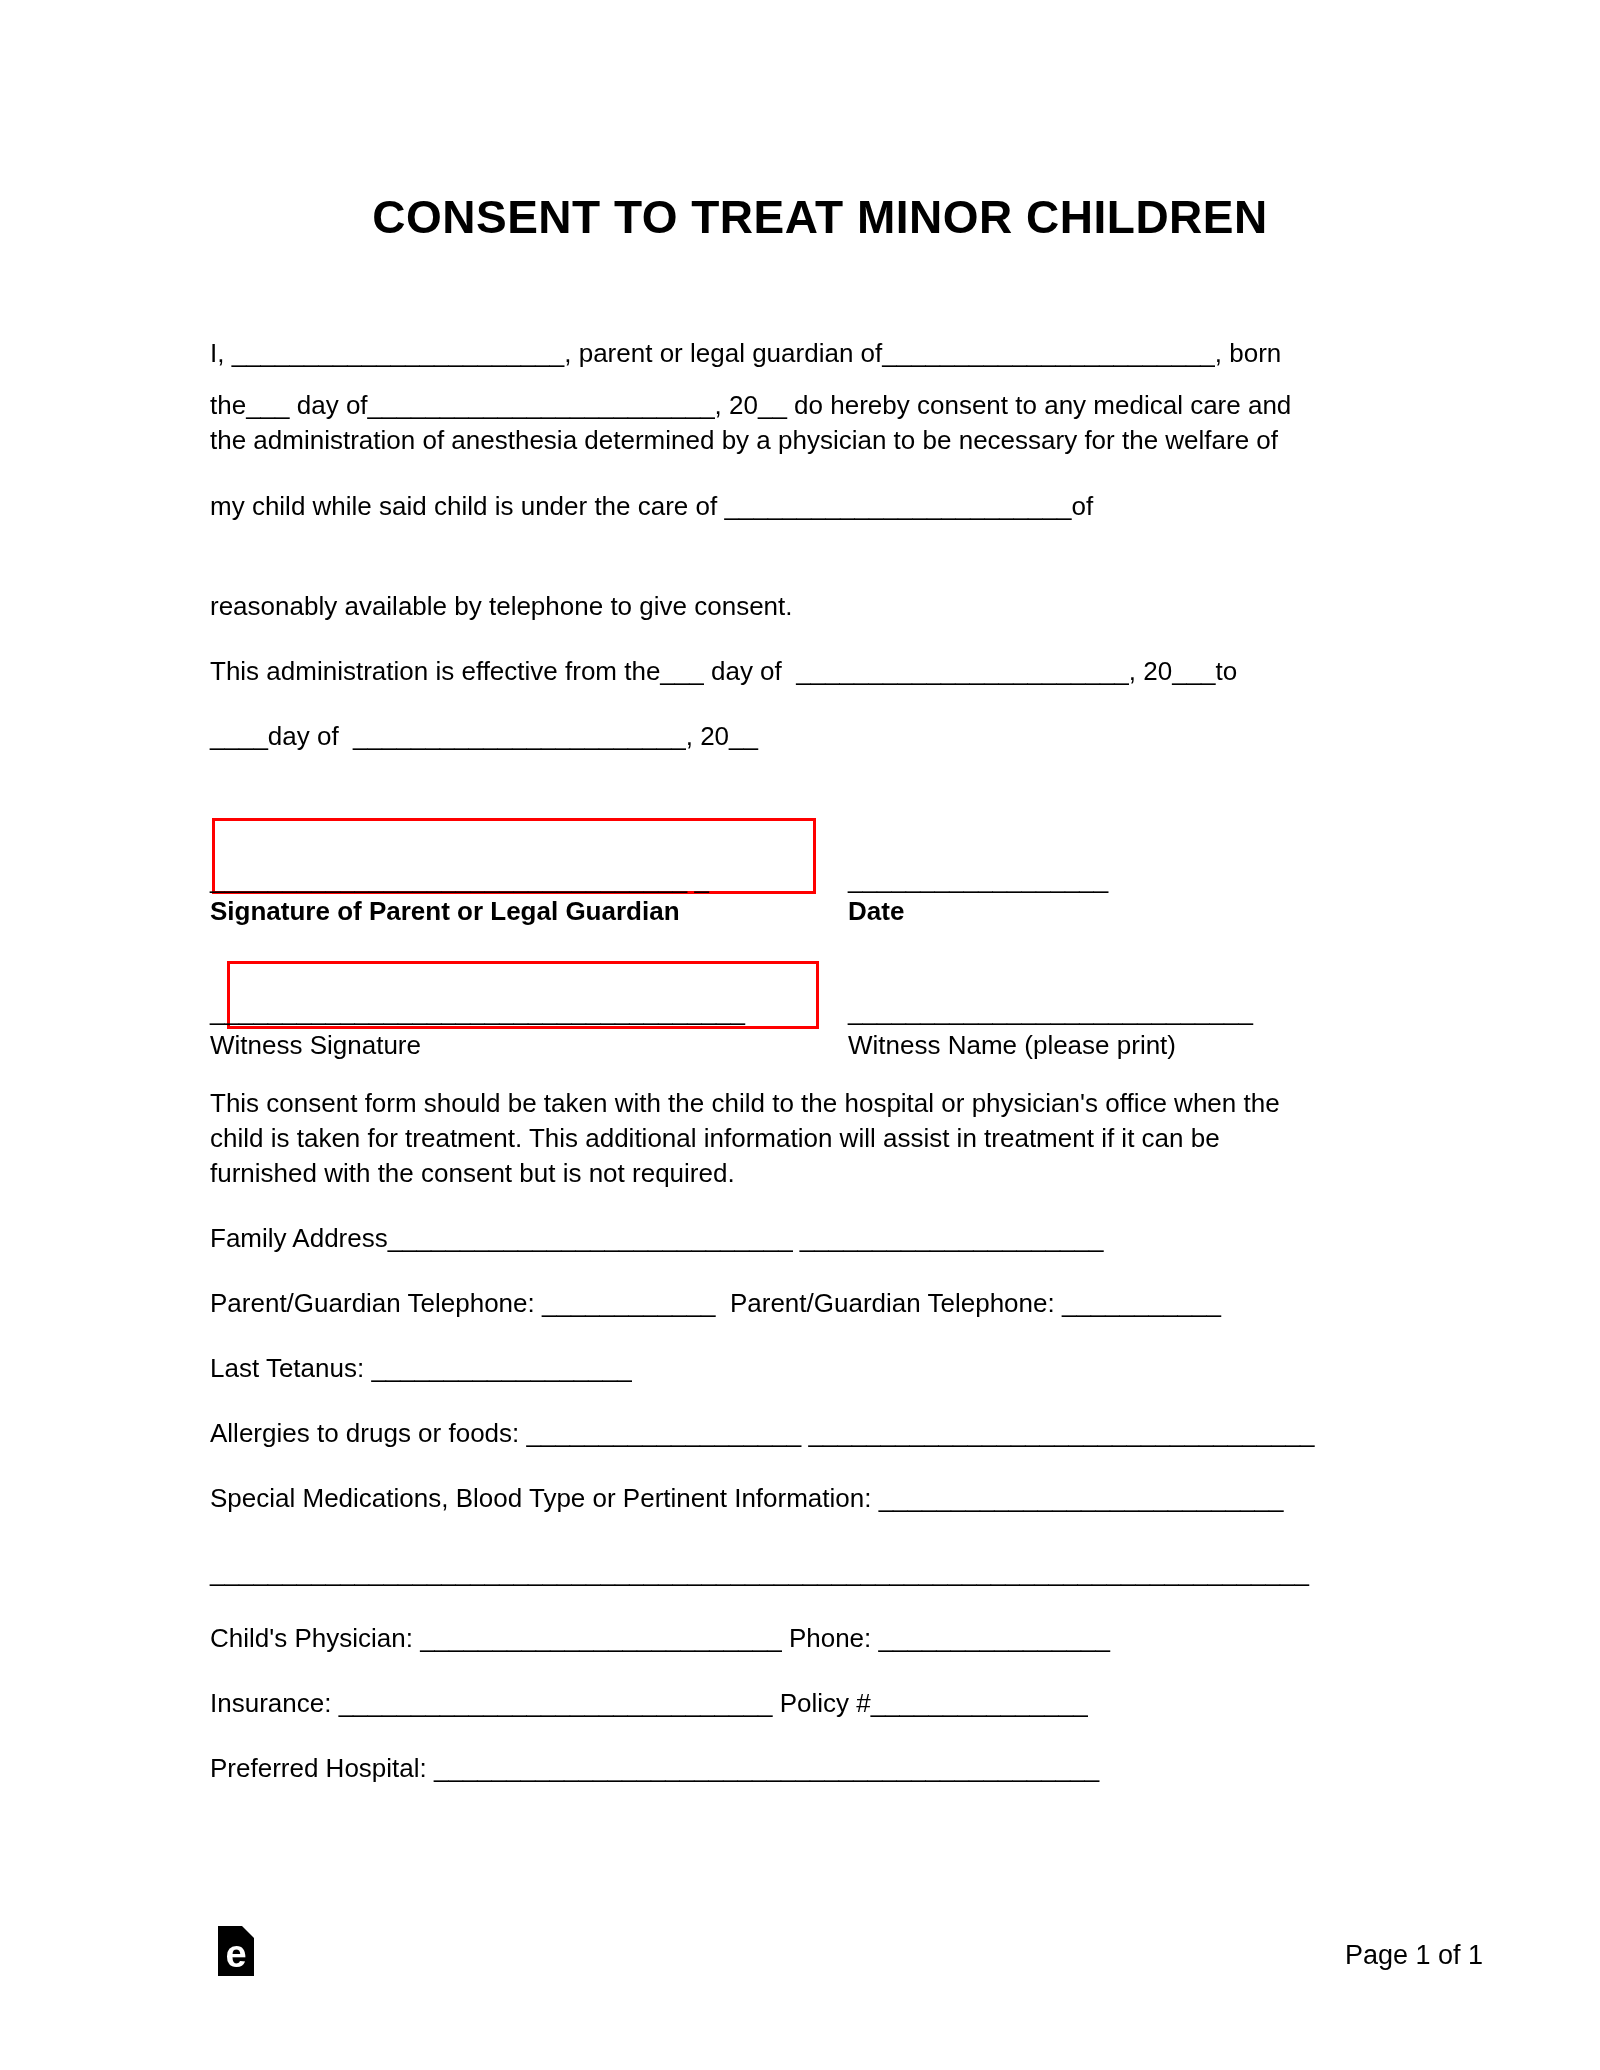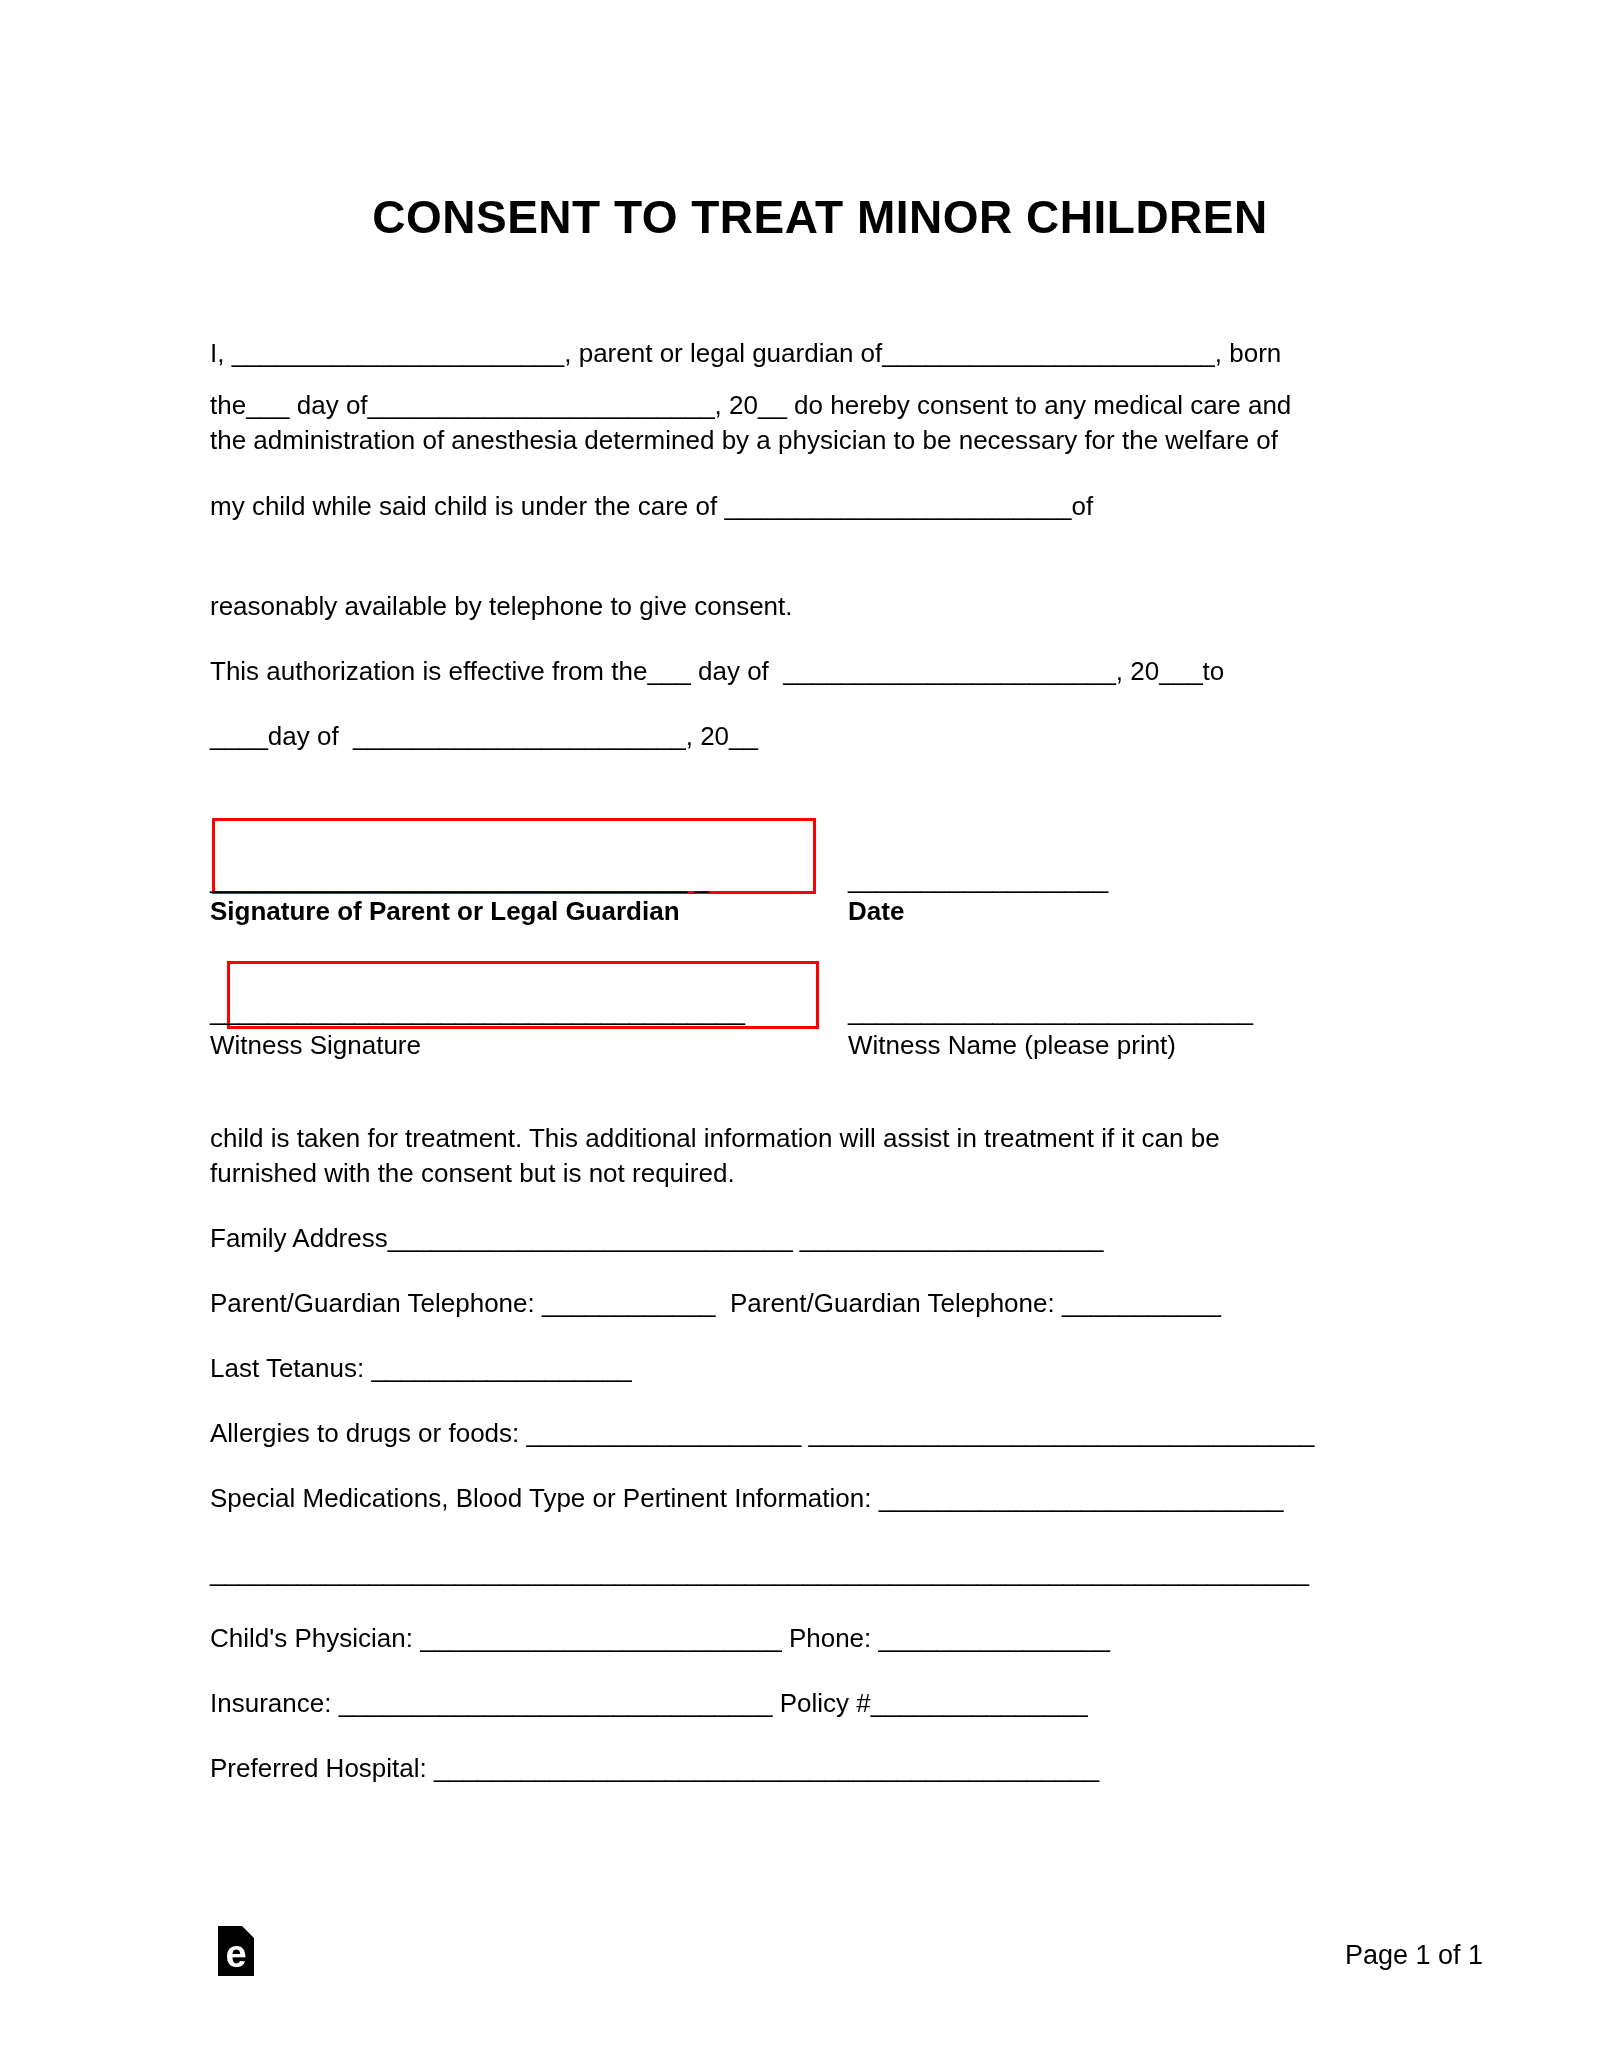--- a/index.html
+++ b/index.html
@@ -77,35 +77,36 @@
 
 <div class="page">
 
   <h1 class="doc-title">CONSENT TO TREAT MINOR CHILDREN</h1>
 
   <div class="doc-line" style="top:336px">I, _______________________, parent or legal guardian of_______________________, born</div>
   <div class="doc-line" style="top:388px">the___ day of________________________, 20__ do hereby consent to any medical care and</div>
   <div class="doc-line" style="top:423px">the administration of anesthesia determined by a physician to be necessary for the welfare of</div>
   <div class="doc-line" style="top:489px">my child while said child is under the care of ________________________of</div>
   <div class="doc-line" style="top:589px">reasonably available by telephone to give consent.</div>
-  <div class="doc-line" style="top:654px">This authorization is effective from the___ day of  _______________________, 20___to</div>
+  <div class="doc-line" style="top:654px">This administration is effective from the___ day of  _______________________, 20___to</div>
   <div class="doc-line" style="top:719px">____day of  _______________________, 20__</div>
 
   <div class="sig-box" style="left: 192px; top: 818px; width: 598px; height: 70px; border-color: rgb(255, 0, 0);"></div>
   <div class="doc-line" style="top:862px">_________________________________ _</div>
   <div class="doc-line" style="left:828px;top:862px">__________________</div>
   <div class="doc-line bold" style="top:894px">Signature of Parent or Legal Guardian</div>
   <div class="doc-line bold" style="left:828px;top:894px">Date</div>
 
   <div class="sig-box" style="left: 207px; top: 961px; width: 586px; height: 62px; border-color: rgb(255, 0, 0);"></div>
   <div class="doc-line" style="top:994px">_____________________________________</div>
   <div class="doc-line" style="left:828px;top:994px">____________________________</div>
   <div class="doc-line" style="top:1028px">Witness Signature</div>
   <div class="doc-line" style="left:828px;top:1028px">Witness Name (please print)</div>
 
+  <div class="doc-line" style="top:1086px">This consent form should be taken with the child to the hospital or physician's office when the</div>
   <div class="doc-line" style="top:1121px">child is taken for treatment. This additional information will assist in treatment if it can be</div>
   <div class="doc-line" style="top:1156px">furnished with the consent but is not required.</div>
 
   <div class="doc-line" style="top:1221px">Family Address____________________________ _____________________</div>
   <div class="doc-line" style="top:1286px">Parent/Guardian Telephone: ____________  Parent/Guardian Telephone: ___________</div>
   <div class="doc-line" style="top:1351px">Last Tetanus: __________________</div>
   <div class="doc-line" style="top:1416px">Allergies to drugs or foods: ___________________ ___________________________________</div>
   <div class="doc-line" style="top:1481px">Special Medications, Blood Type or Pertinent Information: ____________________________</div>
   <div class="doc-line" style="top:1555px">____________________________________________________________________________</div>
   <div class="doc-line" style="top:1621px">Child's Physician: _________________________ Phone: ________________</div>

